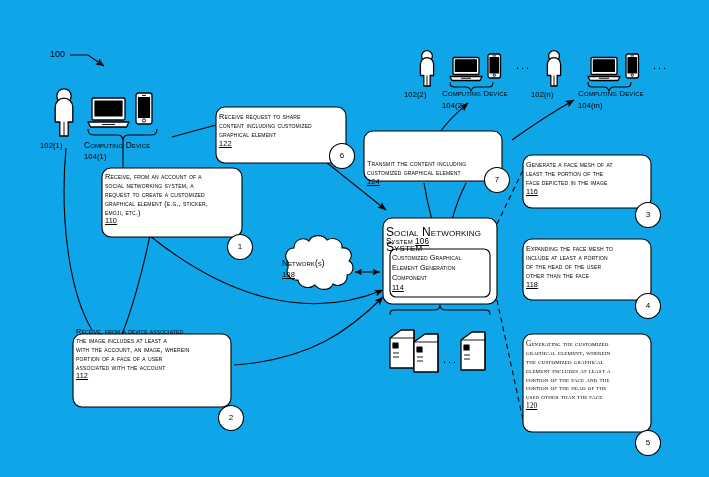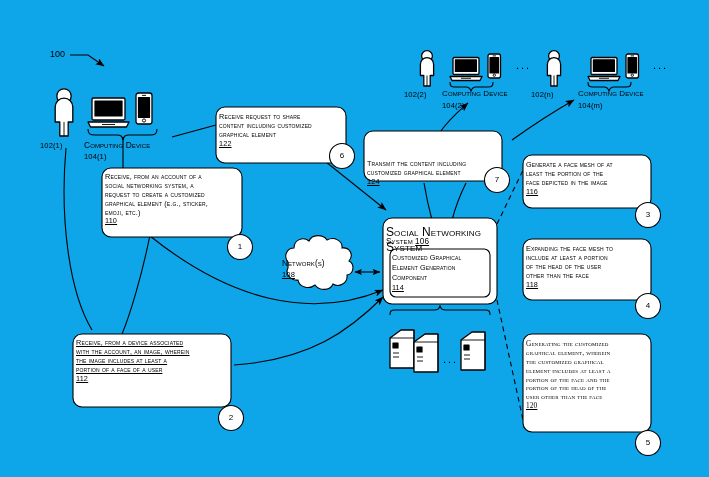--- a/index.html
+++ b/index.html
@@ -348,25 +348,26 @@
   <div class="txt step-text" style="left:105px; top:173px; width:134px;">
     <div>Receive, from an account of a</div>
     <div>social networking system, a</div>
     <div>request to create a customized</div>
     <div>graphical element (e.g., sticker,</div>
     <div>emoji, etc.)</div>
     <div class="ref-num">110</div>
   </div>
   <div class="circnum" style="left:234px; top:242px; width:12px;">1</div>
 
-  <div class="txt step-text" style="left:76px; top:339px; width:152px;text-decoration:underline;">
+  <div class="txt step-text" style="left:76px; top:328px; width:152px;">
     <div>Receive, from a device associated</div>
+    <div>the image includes at least a</div>
     <div>with the account, an image, wherein</div>
-    <div>the image includes at least a</div>
     <div>portion of a face of a user</div>
+    <div>associated with the account</div>
     <div class="ref-num">112</div>
   </div>
   <div class="circnum" style="left:225px; top:413px; width:12px;">2</div>
 
   <div class="txt step-text" style="left:367px; top:140px; width:132px;margin-top:20px;">
     <div>Transmit the content including</div>
     <div>customized graphical element</div>
     <div class="ref-num">124</div>
   </div>
   <div class="circnum" style="left:491px; top:175px; width:12px;">7</div>

